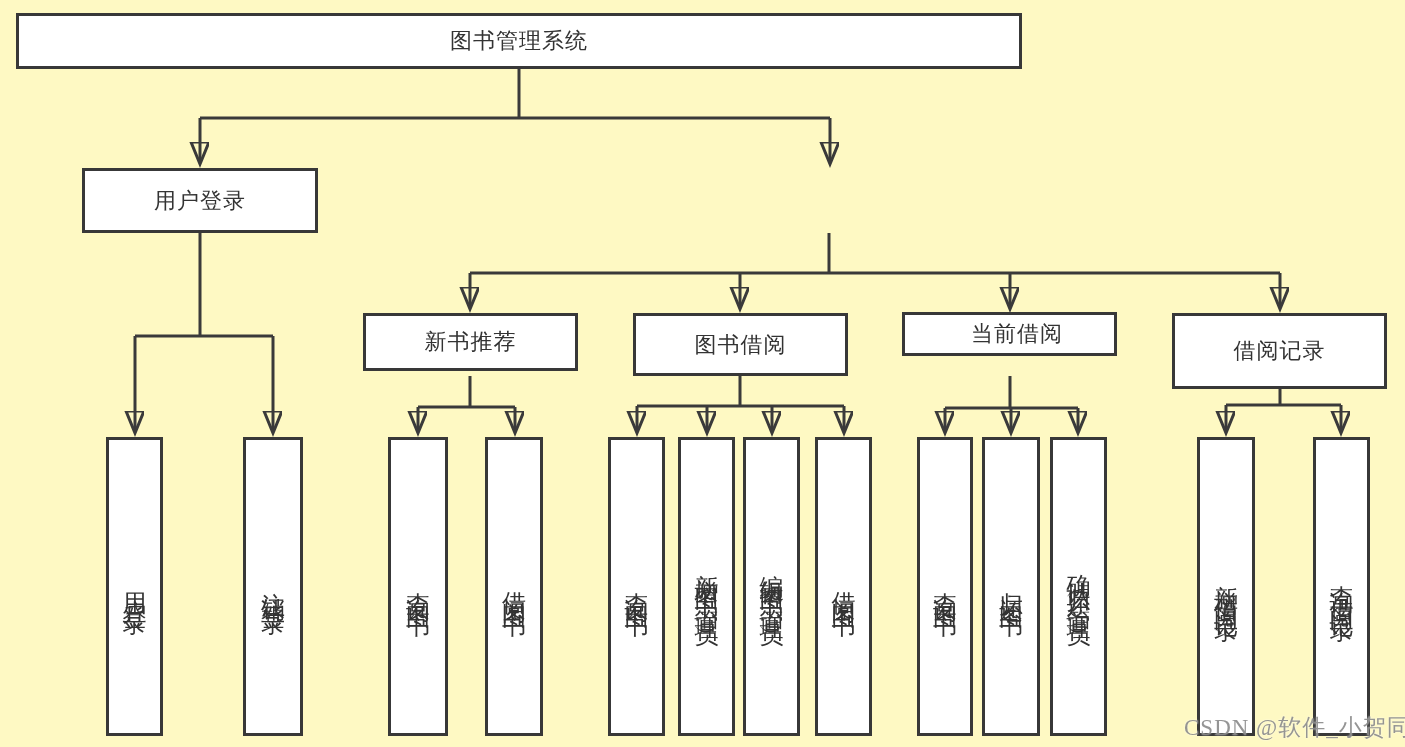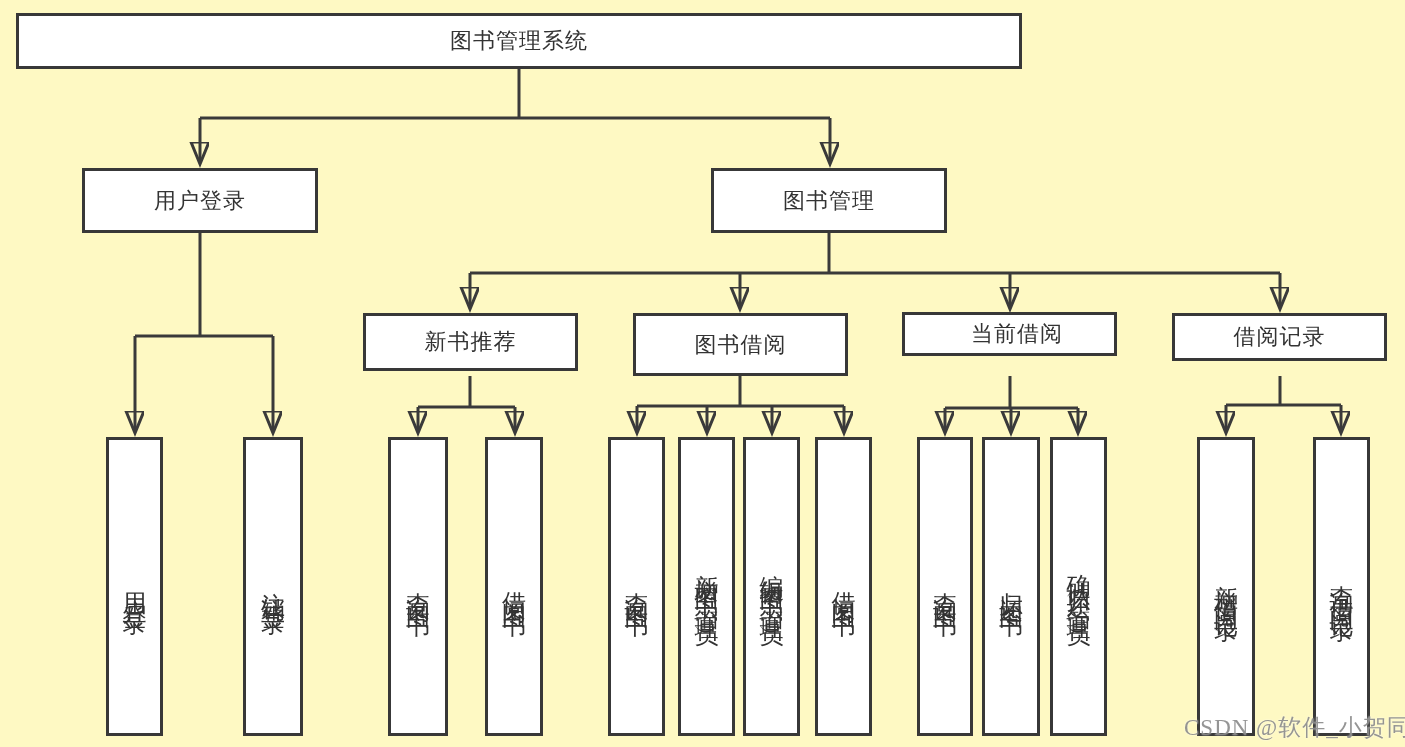--- a/index.html
+++ b/index.html
@@ -95,34 +95,31 @@
     </g>
   </svg>
 
   <div class="node h" style="left:16px; top:13px; width:1006px; height:56px;">
     <span class="lbl">图书管理系统</span>
   </div>
 
   <div class="node h" style="left:82px; top:168px; width:236px; height:65px;">
     <span class="lbl">用户登录</span>
   </div>
-  <div class="node h" style="left:711px; top:168px; width:236px; height:65px;">
-    <span class="lbl">图书管理</span>
-  </div>
 
   <div class="node h" style="left:363px; top:313px; width:215px; height:58px;">
     <span class="lbl">新书推荐</span>
   </div>
   <div class="node h" style="left:633px; top:313px; width:215px; height:63px;text-align:center;">
     <span class="lbl">图书借阅</span>
   </div>
   <div class="node h" style="left:902px; top:312px; width:215px; height:44px;padding-left:15px;">
     <span class="lbl">当前借阅</span>
   </div>
-  <div class="node h" style="left:1172px; top:313px; width:215px; height:48px;">
+  <div class="node h" style="left:1172px; top:313px; width:215px; height:76px;">
     <span class="lbl">借阅记录</span>
   </div>
 
   <div class="node v" style="left:106px; top:437px; width:57px; height:299px;">
     <span class="lbl">用户登录</span>
   </div>
   <div class="node v" style="left:243px; top:437px; width:60px; height:299px;">
     <span class="lbl">注销登录</span>
   </div>
 

